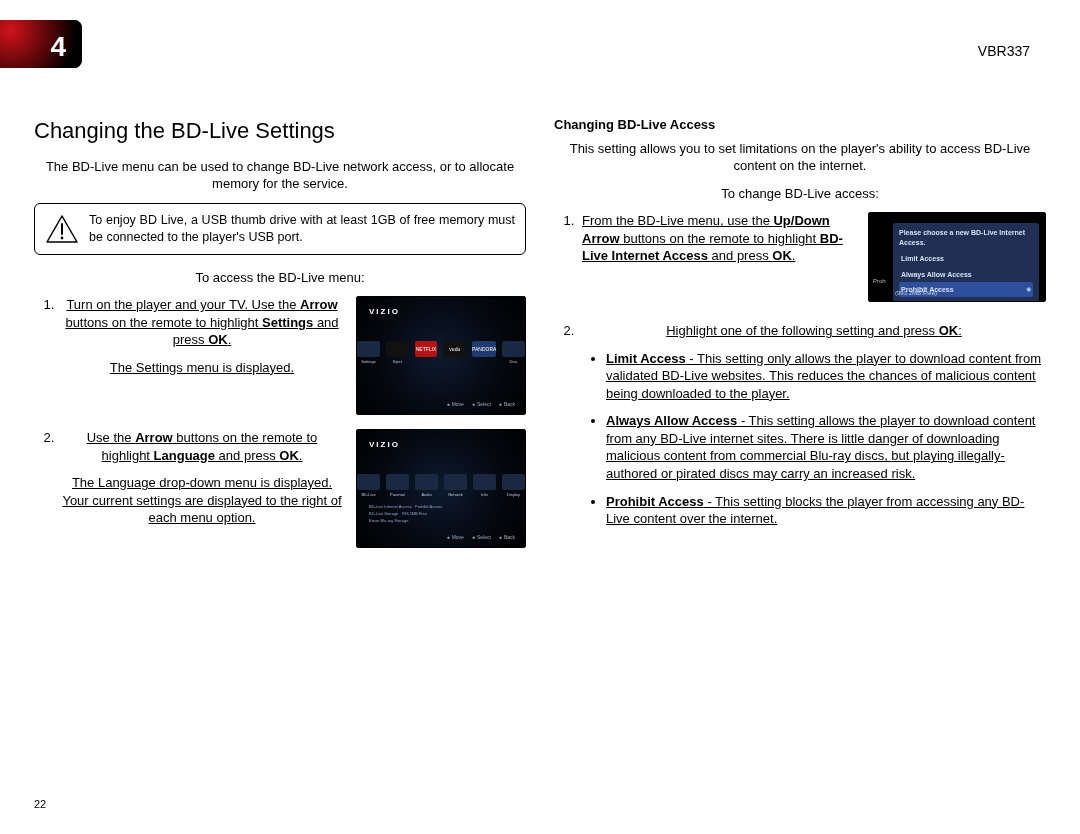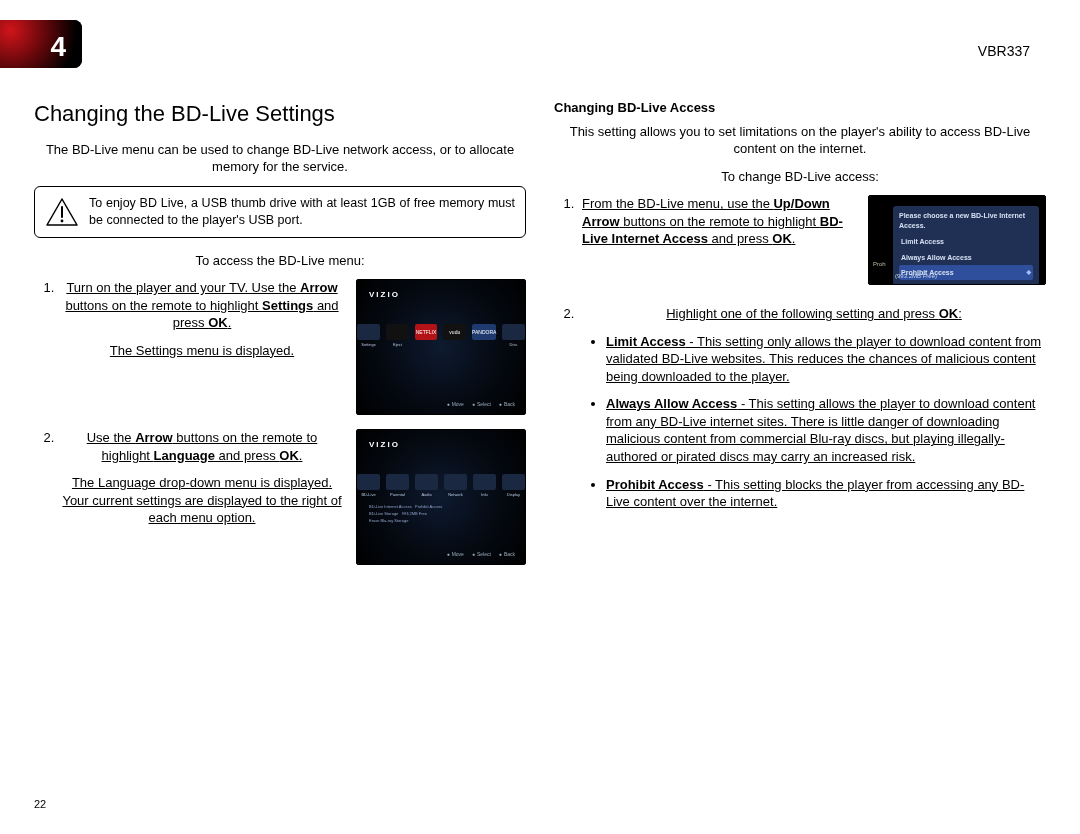--- a/index.html
+++ b/index.html
@@ -37,21 +37,21 @@
   }
   .model {
     position: absolute;
     right: 16px; top: 22px;
     font-size: 14px;
     color: #000;
   }
   .columns {
     display: flex;
     gap: 28px;
-    margin-top: 19px;
+    margin-top: 36px;
   }
   .col { flex: 1; min-width: 0; }
   h1.section {
     font-family: "Helvetica Neue", Arial, sans-serif;
     font-weight: 300;
     font-size: 22px;
     margin-bottom: 12px;
   }
   p { margin-bottom: 10px; text-align: center; }
   .callout {
@@ -71,21 +71,21 @@
   ul.bullets > li { margin-bottom: 10px; }
   .step-row {
     display: flex;
     align-items: flex-start;
     gap: 14px;
   }
   .step-text { flex: 1; }
   .step-text p:last-child { margin-bottom: 0; }
   .screenshot {
     flex: 0 0 170px;
-    height: 136px;
+    height: 119px;
     background: radial-gradient(circle at 50% 50%, #0d1a2f 0%, #04080f 60%, #000 100%);
     border: 1px solid #000;
     border-radius: 2px;
     position: relative;
     overflow: hidden;
     color: #cfd8e6;
   }
   .screenshot .logo {
     position: absolute;
     top: 10px; left: 12px;

